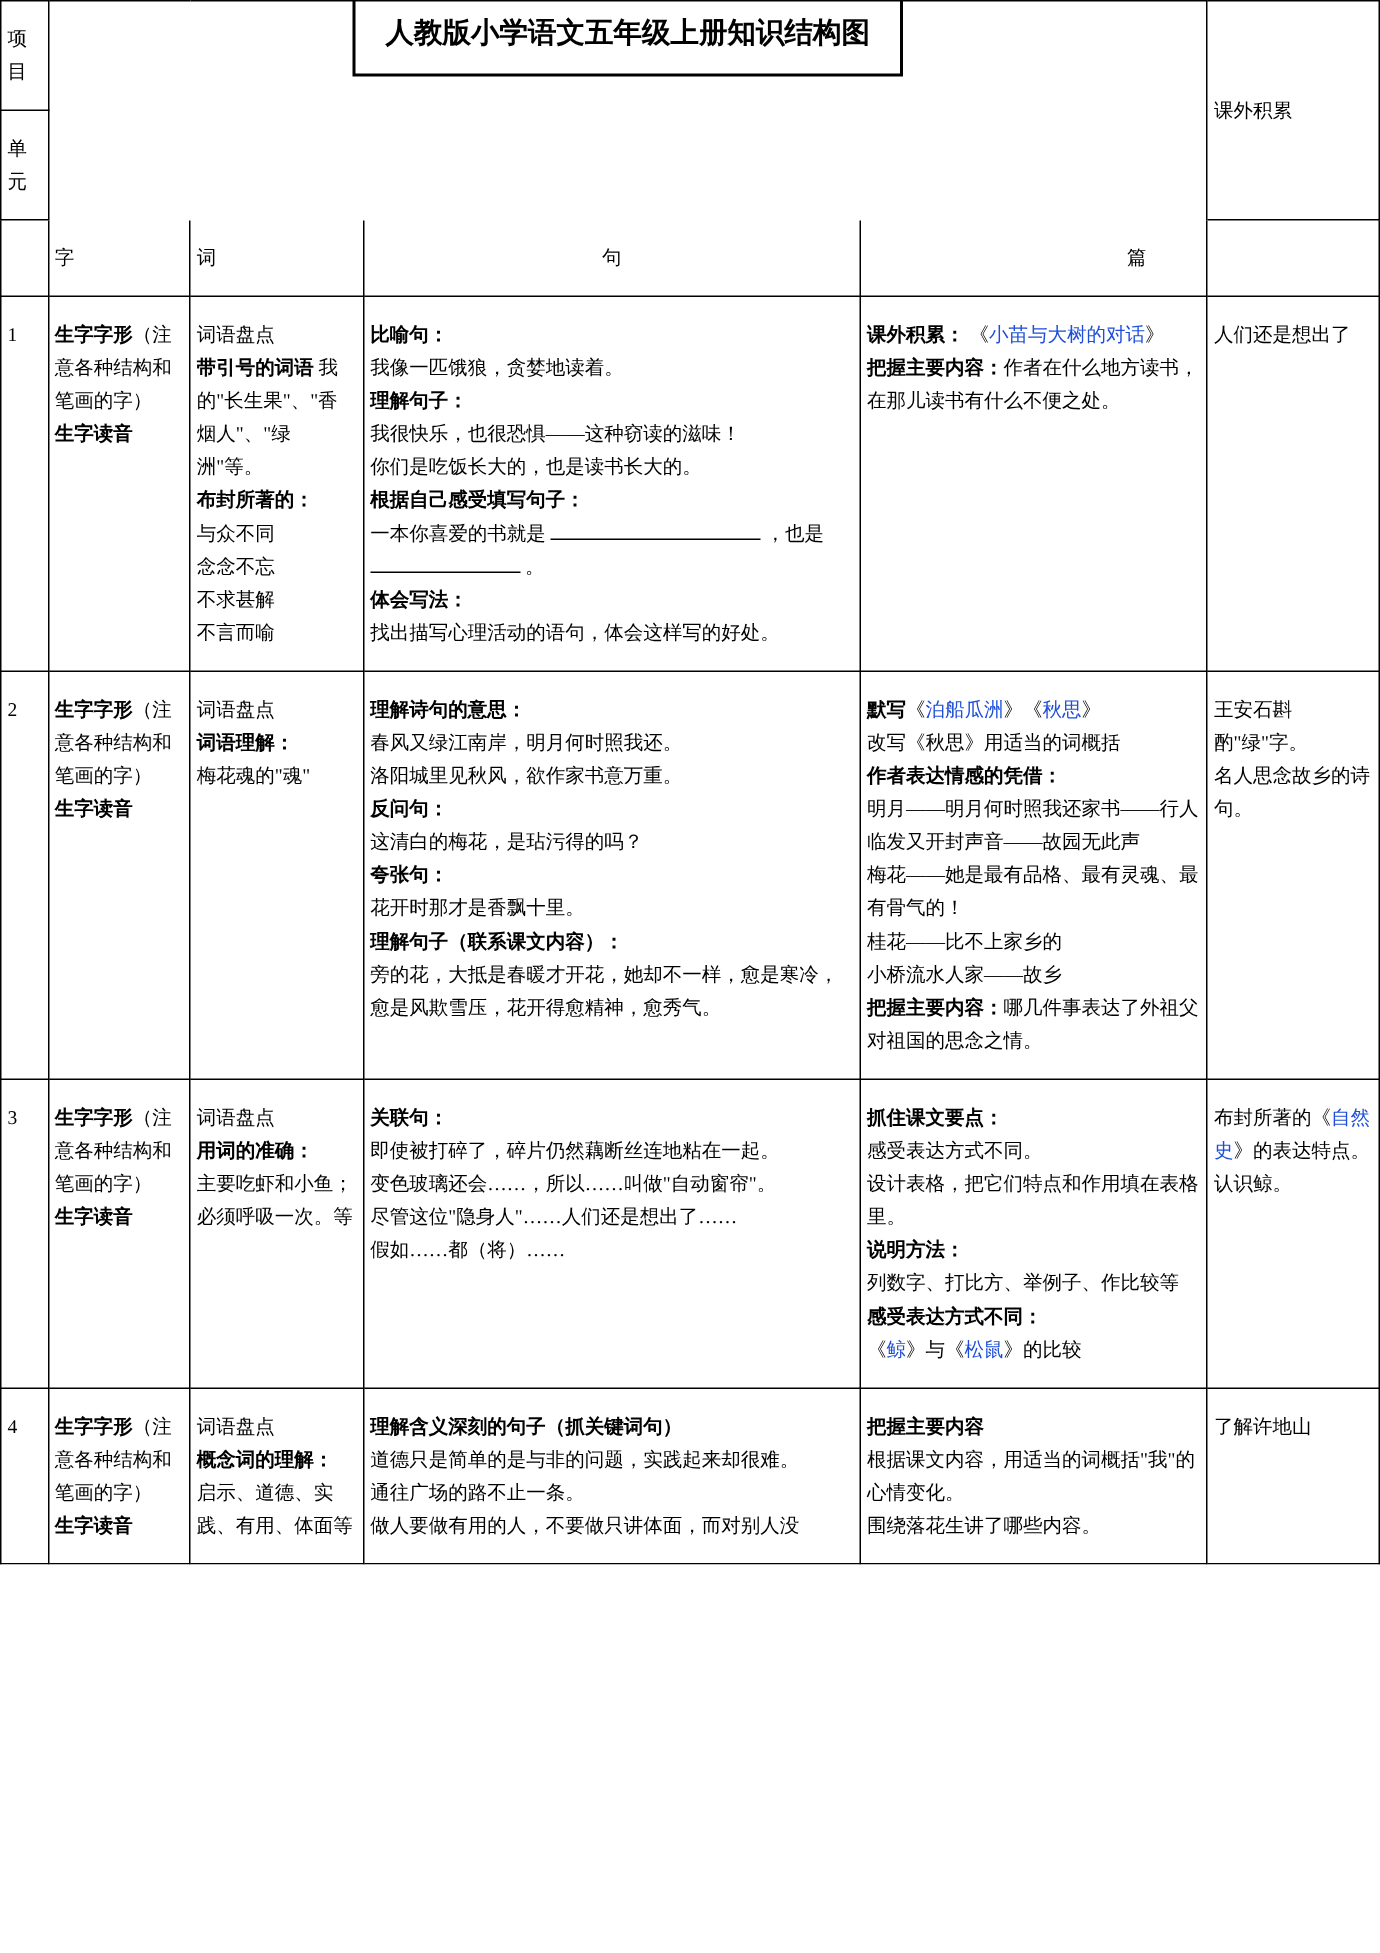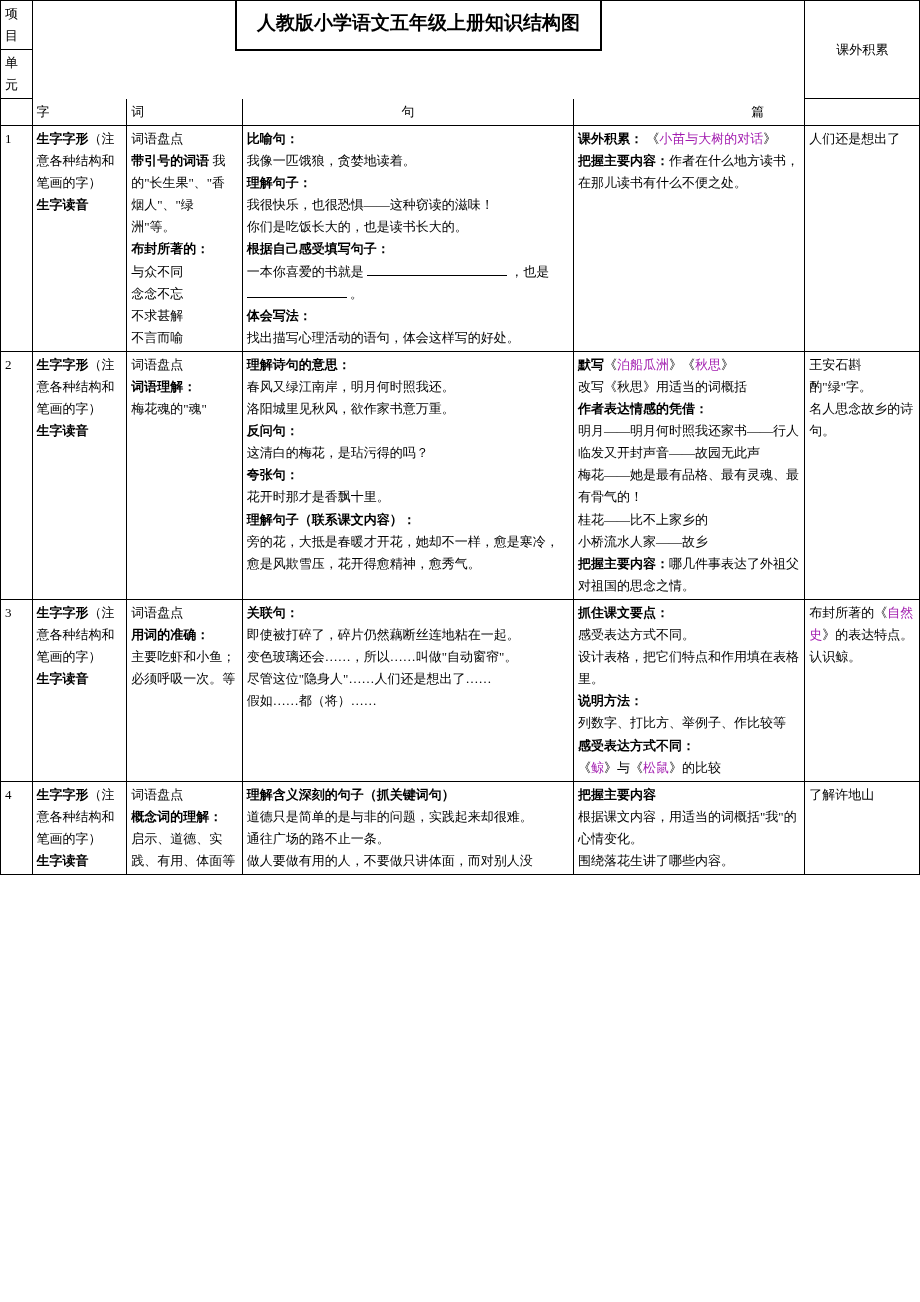--- a/index.html
+++ b/index.html
@@ -14,35 +14,35 @@
     width: 920px;
   }
   table {
     border-collapse: collapse;
     width: 100%;
     table-layout: fixed;
   }
   td, th {
     border: 1px solid #000;
     vertical-align: top;
-    padding: 2px 4px;
+    padding: 14px 4px;
     word-wrap: break-word;
   }
   .title-box {
     border: 2px solid #000;
     font-family: "SimHei", "黑体", sans-serif;
     font-weight: bold;
     font-size: 19px;
     text-align: center;
     padding: 10px 20px;
     display: inline-block;
     position: relative;
   }
   .bold { font-weight: bold; font-family: "SimHei", "黑体", sans-serif; }
-  .link { color: #a21caf; }
+  .link { color: #1d4ed8; }
   .hdr-row td { text-align: left; }
   .col-unit { width: 30px; }
   .col-zi { width: 90px; }
   .col-ci { width: 110px; }
   .col-ju { width: 315px; }
   .col-pian { width: 220px; }
   .col-extra { width: 109px; }
   .blank { display: inline-block; border-bottom: 1px solid #000; min-width: 140px; height: 1em; vertical-align: baseline; }
   .blank.short { min-width: 100px; }
   .title-row { position: relative; text-decoration: underline; }
@@ -63,21 +63,21 @@
   </colgroup>
 
   <tbody>
       <tr>
     <td class="col-proj" rowspan="1">项目</td>
     <td colspan="4" rowspan="2" class="title-row" style="position:relative; border-bottom:none;">
       <div class="title-wrap">
         <div class="title-box">人教版小学语文五年级上册知识结构图</div>
       </div>
     </td>
-    <td rowspan="2" style="text-align:center; vertical-align:middle;">课外积累</td>
+    <td rowspan="2" style="text-align:left; vertical-align:middle;">课外积累</td>
   </tr>
   <tr class="hdr-row">
     <td class="col-unit-h">单元</td>
   </tr>
 
   <tr style="height:0;">
     <td style="border-top:none;"></td>
     <td style="border-top:none;">字</td>
     <td style="border-top:none;">词</td>
     <td style="border-top:none; text-align:center;">句</td>

